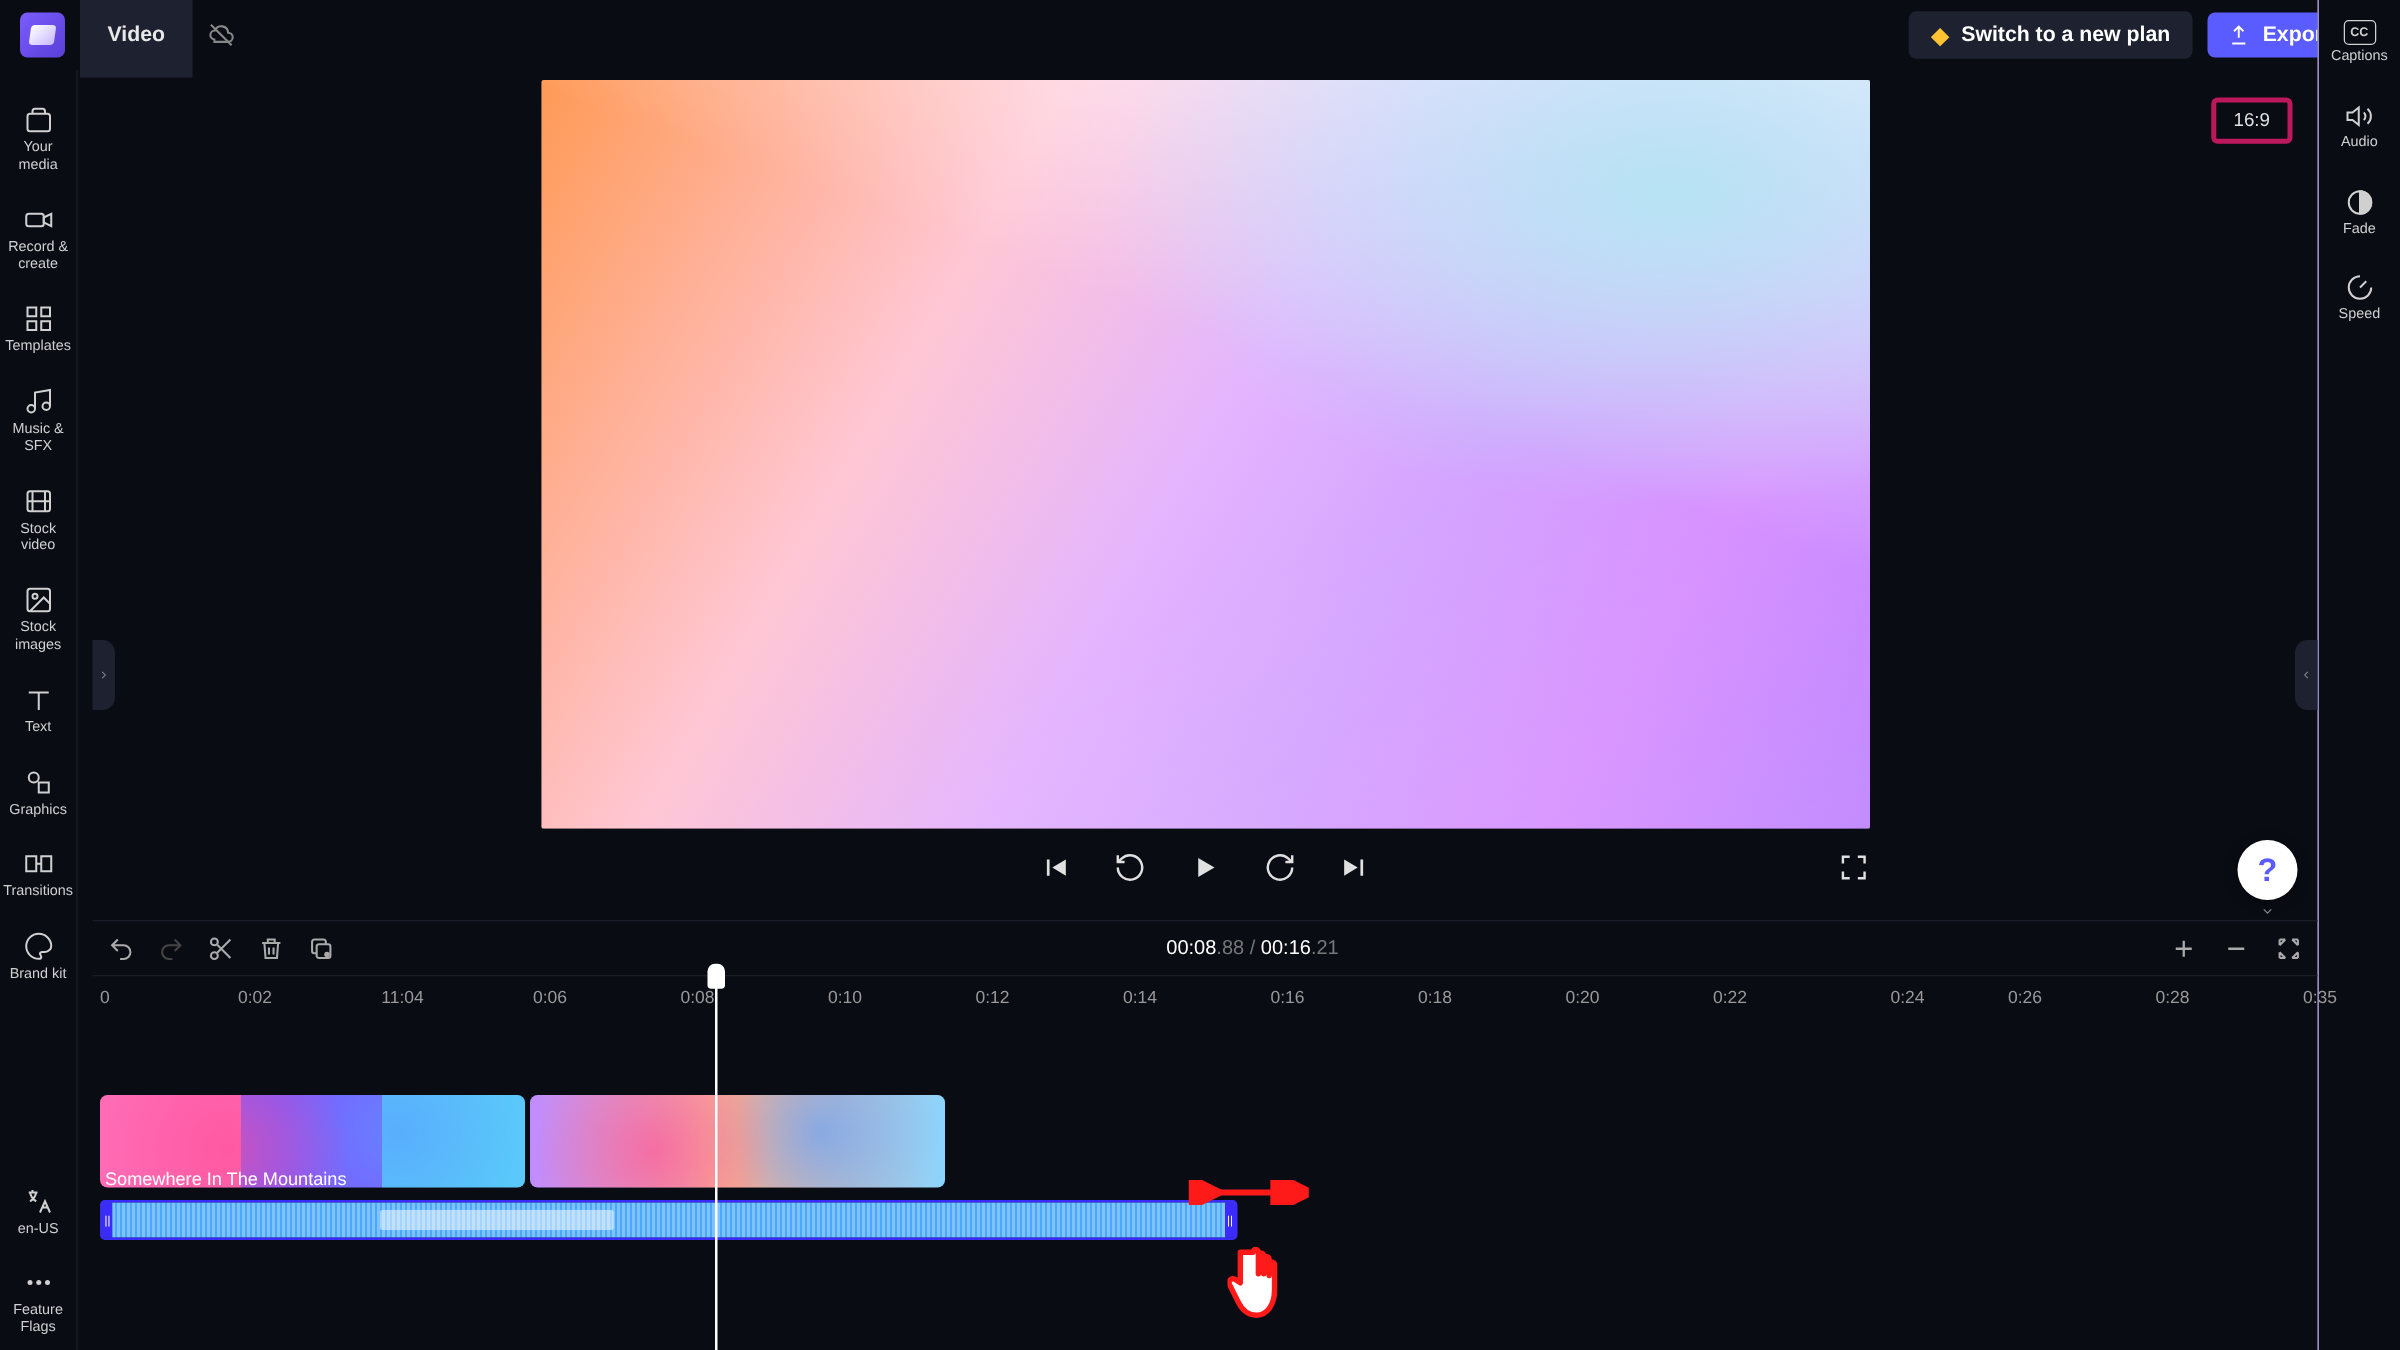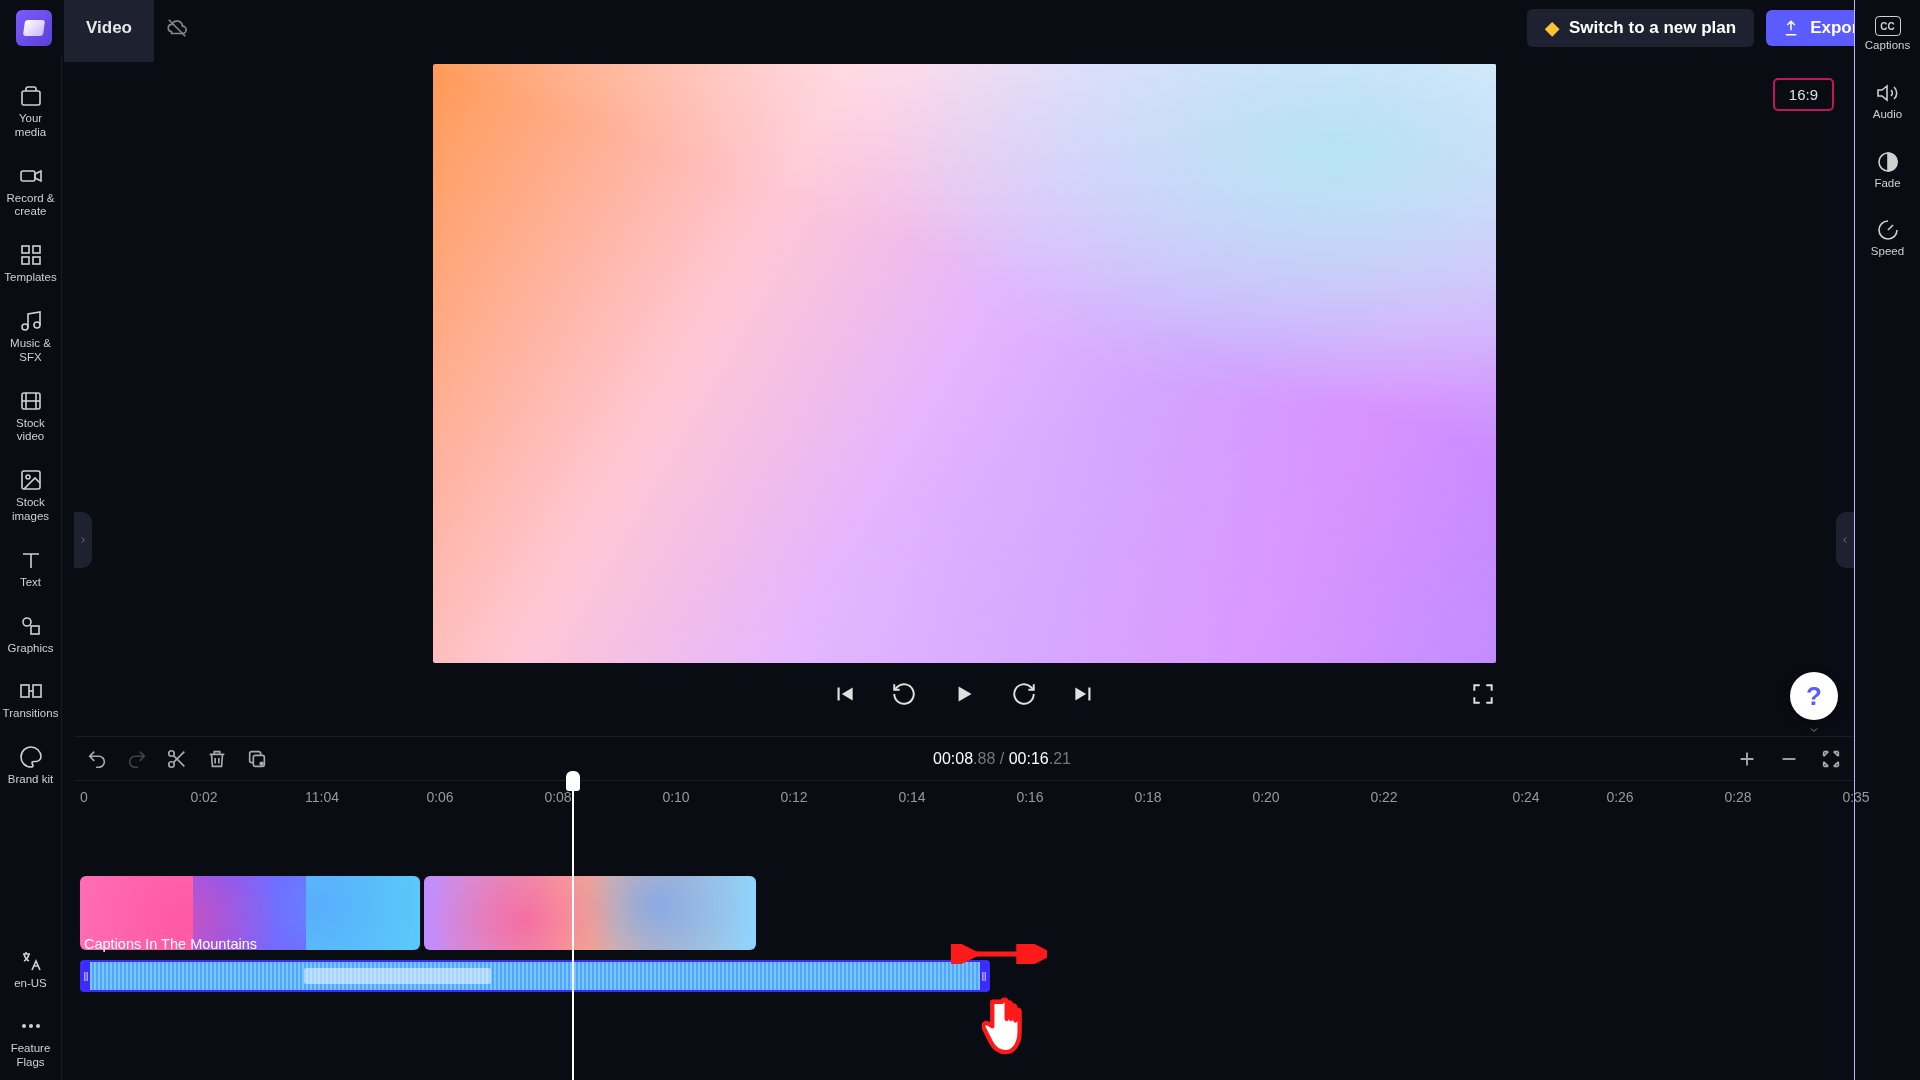--- a/index.html
+++ b/index.html
@@ -27,21 +27,21 @@
 
 
 .right-sidebar { position:absolute; right:0; top:0; bottom:0; width:66px; background:#0a0c14; border-left:1px solid #c4b5fd; display:flex; flex-direction:column; align-items:center; padding-top:6px; gap:8px; }
 .right-sidebar .sb-item { display:flex; flex-direction:column; align-items:center; gap:3px; padding:10px 4px; cursor:pointer; width:100%; }
 .cc-icon { width:26px; height:20px; border:1.5px solid #d0d0d0; border-radius:4px; display:flex; align-items:center; justify-content:center; font-size:10px; color:#d0d0d0; font-weight:600; }
 .right-collapse { position:absolute; right:66px; top:50%; transform:translateY(-50%); width:18px; height:56px; background:#1e2230; border-radius:10px 0 0 10px; display:flex; align-items:center; justify-content:center; cursor:pointer; color:#888; }
 
 
 .main { position:absolute; left:74px; right:66px; top:56px; bottom:0; display:flex; flex-direction:column; }
 .preview-zone { position:relative; flex:0 0 auto; height:680px; display:flex; flex-direction:column; align-items:center; }
-.aspect-pill { position:absolute; right:20px; top:22px; border:2px solid #be185d; border-radius:5px; padding:6px 14px; font-size:15px; color:#e0e0e0; cursor:pointer; }
+.aspect-pill { position:absolute; right:20px; top:22px; border:4px solid #be185d; border-radius:5px; padding:6px 14px; font-size:15px; color:#e0e0e0; cursor:pointer; }
 .canvas { margin-top:8px; width:1063px; height:599px; background:linear-gradient(120deg,#ff9a56 0%,#ffb4a2 18%,#ffc7d4 30%,#e4b4ff 50%,#d4a4ff 65%,#d58cff 82%,#b878ff 100%),linear-gradient(200deg,#a0d8ef 0%,transparent 40%); background-blend-mode:screen; border-radius:2px; position:relative; }
 .canvas::before { content:''; position:absolute; inset:0; background:linear-gradient(155deg,transparent 0%,transparent 60%,rgba(255,255,255,0.15) 100%),radial-gradient(ellipse at 85% 15%,#b6e3f4 0%,transparent 35%); }
 .playback { margin-top:18px; display:flex; align-items:center; gap:34px; position:relative; width:1063px; justify-content:center; }
 .pb-btn { width:26px; height:26px; color:#e0e0e0; cursor:pointer; display:flex; align-items:center; justify-content:center; }
 .pb-btn.play svg { width:28px; height:28px; }
 .fullscreen { position:absolute; right:0; }
 
 
 .help-bubble { position:absolute; right:16px; bottom:16px; width:48px; height:48px; border-radius:50%; background:#fff; display:flex; align-items:center; justify-content:center; font-size:26px; font-weight:700; color:#5a5cff; cursor:pointer; box-shadow:0 2px 10px rgba(0,0,0,0.4); }
 .help-chevron { position:absolute; right:32px; bottom:-4px; color:#888; cursor:pointer; }
@@ -347,21 +347,21 @@
 
   <div class="tracks">
     <div class="playhead" style="left:498px;">
         <div class="playhead-head"></div>
       </div>
     <div class="video-track">
       <div class="clip c1"></div>
       <div class="clip c2"></div>
     </div>
     <div style="position:relative;">
-      <div class="audio-label">Captions In The Mountains</div>
+      <div class="audio-label">Somewhere In The Mountains</div>
       <div class="audio-track">
         <div class="audio-handle">||</div>
         <div class="wave"></div>
         <div class="audio-handle">||</div>
       </div>
     </div>
   </div>
 </div>
 
 <div class="anno-arrow">

